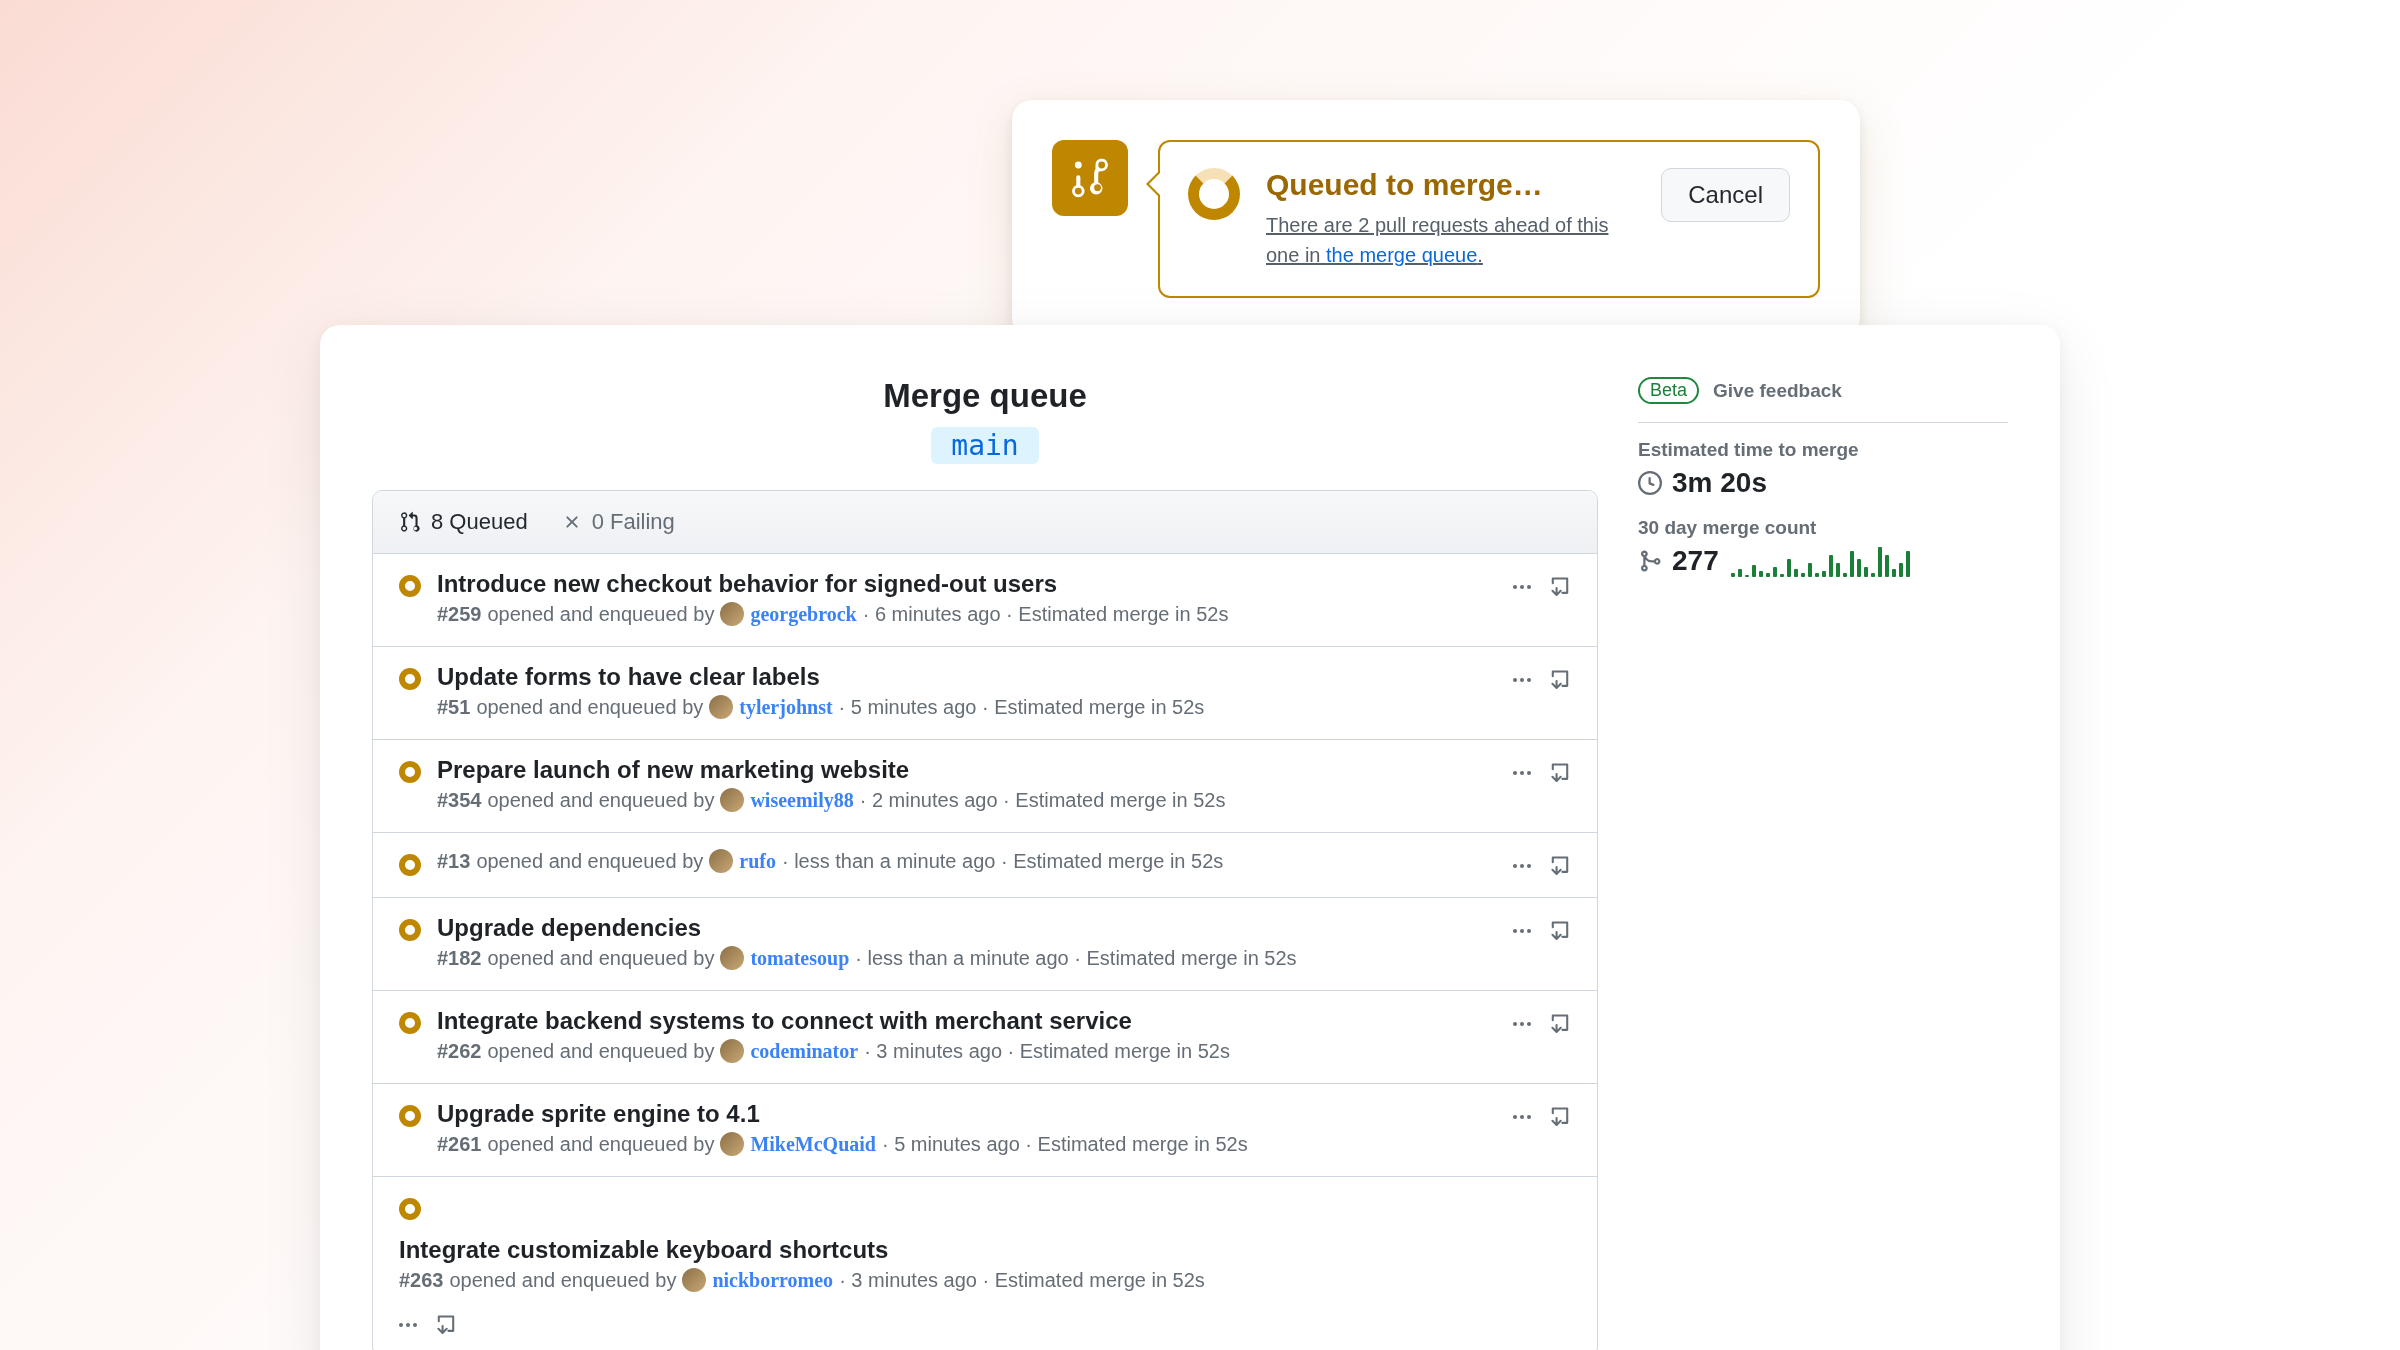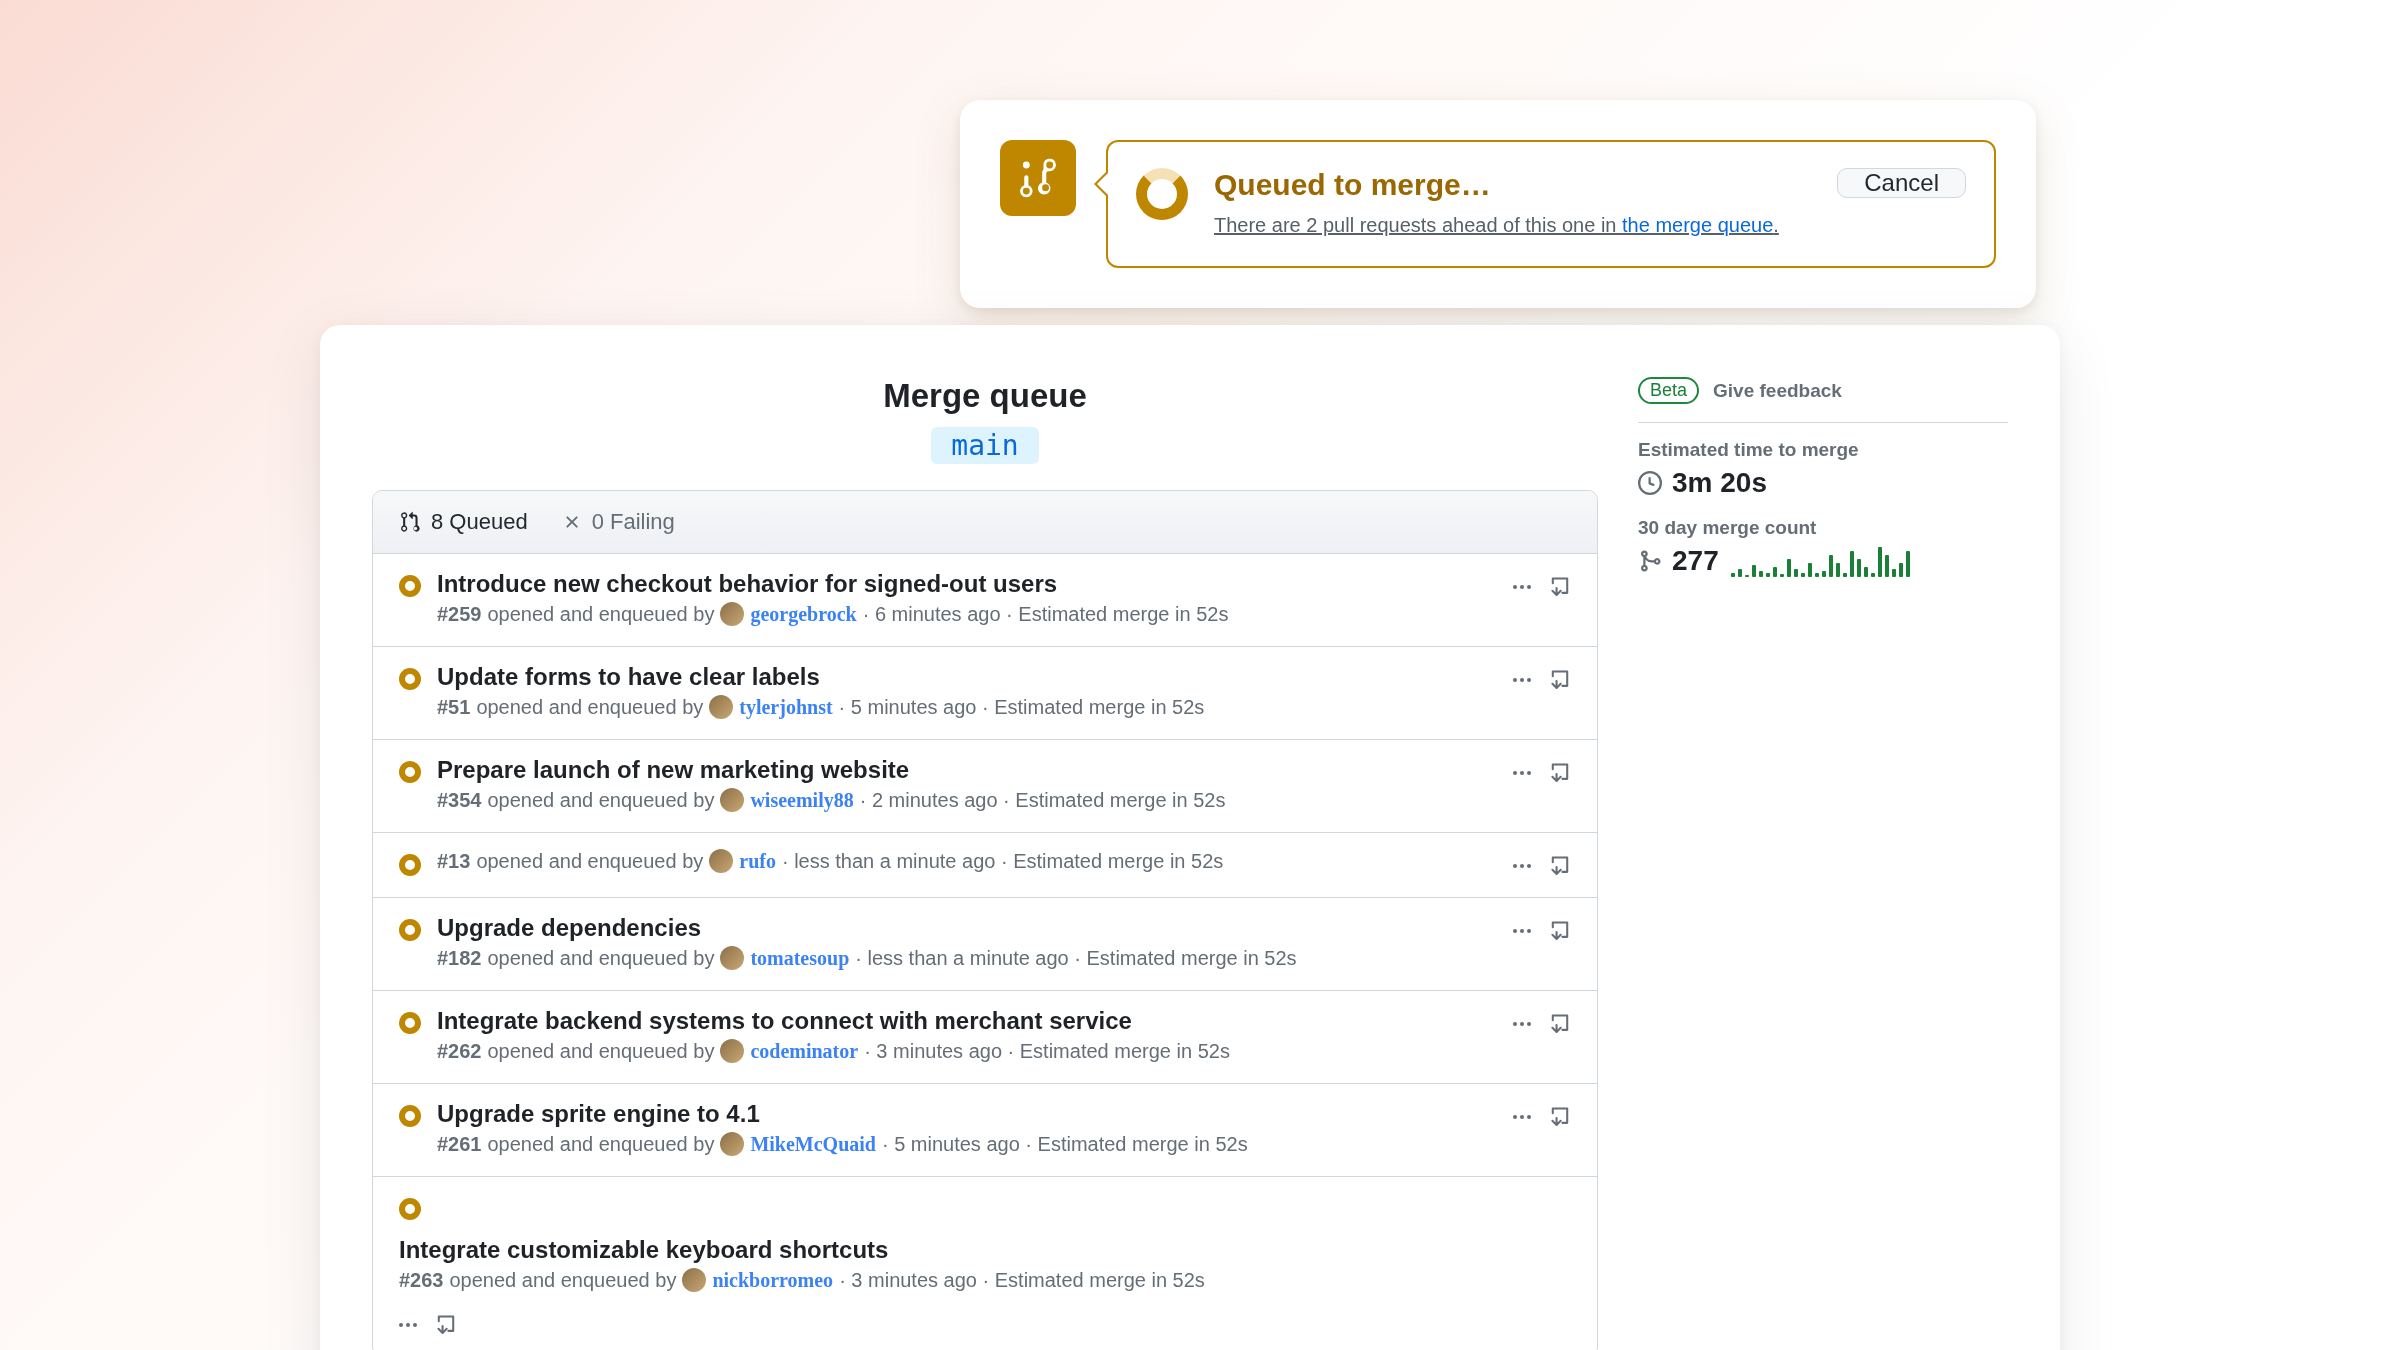--- a/index.html
+++ b/index.html
@@ -10,22 +10,22 @@
     body {
       width: 2400px;
       height: 1350px;
       font-family: -apple-system, BlinkMacSystemFont, "Segoe UI", Helvetica, Arial, sans-serif;
       background: linear-gradient(135deg, #fadcd4 0%, #fef5f2 25%, #ffffff 60%);
       position: relative;
     }
     .callout {
       position: absolute;
       top: 100px;
-      left: 960px;
-      width: 1076px;
+      left: 1012px;
+      width: 848px;
       background: #ffffff;
       border-radius: 20px;
       box-shadow: 0 16px 48px rgba(140, 100, 40, 0.15), 0 4px 12px rgba(0,0,0,0.08);
       padding: 40px;
       display: flex;
       gap: 30px;
       align-items: flex-start;
     }
     .callout-icon-outer {
       width: 76px;
@@ -89,21 +89,21 @@
     .callout-desc {
       font-size: 20px;
       color: #57606a;
       line-height: 1.5;
       text-decoration: underline;
     }
     .callout-link {
       color: #0969da;
     }
     .cancel-btn {
-      padding: 0 26px;
+      padding: 12px 26px;
       background: #f6f8fa;
       border: 1px solid #d0d7de;
       border-radius: 10px;
       font-size: 24px;
       font-weight: 500;
       color: #24292f;
       flex-shrink: 0;
     }
     .card {
       position: absolute;

